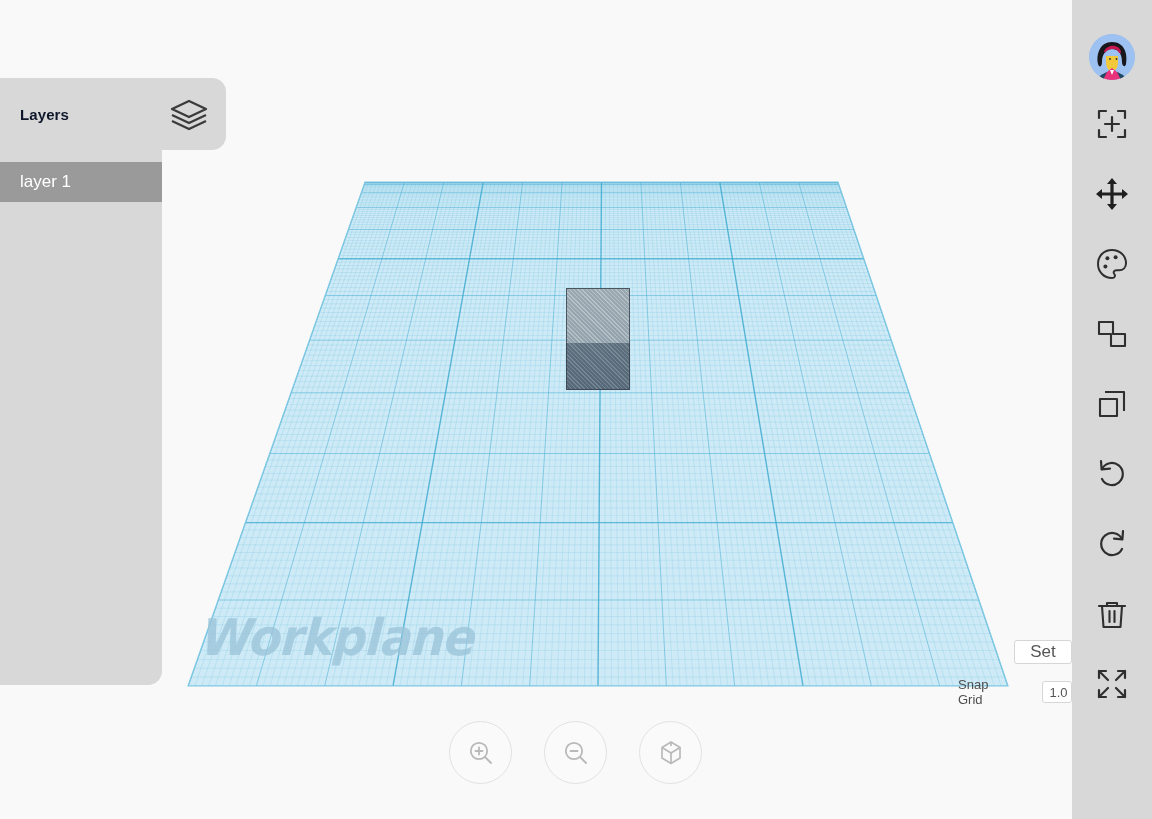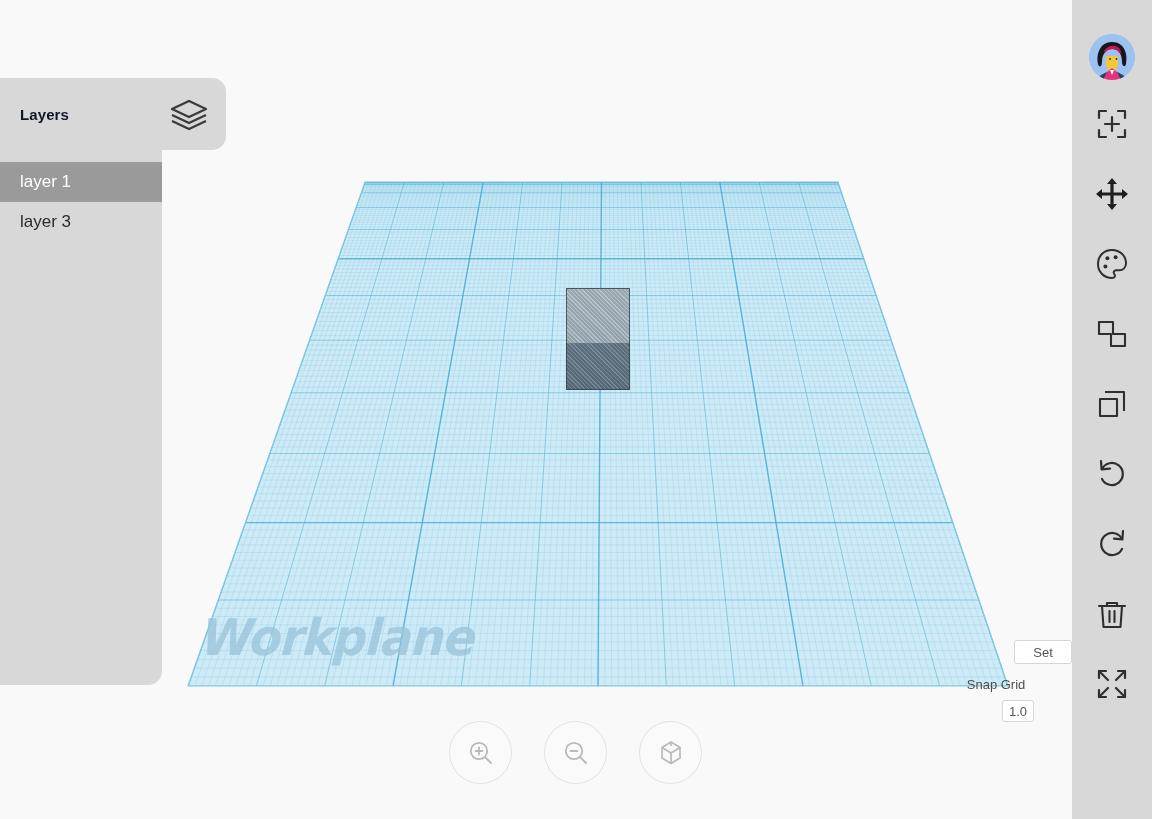--- a/index.html
+++ b/index.html
@@ -184,33 +184,32 @@
     height: 24px;
     min-width: 58px;
     background: #ffffff;
     border: 1px solid #d6d6d6;
     border-radius: 3px;
     box-sizing: border-box;
     display: flex;
     align-items: center;
     justify-content: center;
     padding: 0 8px;
-    font-size: 13px;
+    font-size: 17px;
     color: #555555;
     overflow: hidden;
     white-space: nowrap;
   }
   #snapgrid-row {
     position: absolute;
     left: 958px;
     top: 677px;
     display: flex;
     align-items: center;
     gap: 8px;
-    flex-direction: column;
   }
   #snapgrid-label {
     font-size: 13px;
     color: #4e4e4e;
   }
   #snapgrid-value {
     height: 22px;
     min-width: 30px;
     background: #ffffff;
     border: 1px solid #d6d6d6;
@@ -598,23 +597,20 @@
               <polyline points="3,23 20,31 37,23"></polyline>
             </g>
           </svg>
         </span>
       </div>
 
       <div id="layers-body">
         <div class="layer-item selected">
           <span>layer 1</span>
         </div>
-        <div class="layer-item">
-          <span>layer 3</span>
-        </div>
       </div>
     </div>
 
   </div>
 
   <div id="right-toolbar">
 
     <div id="avatar">
       <svg width="46" height="46" viewBox="0 0 46 46">
         <circle cx="23" cy="23" r="23" fill="#9dc1f0"></circle>

